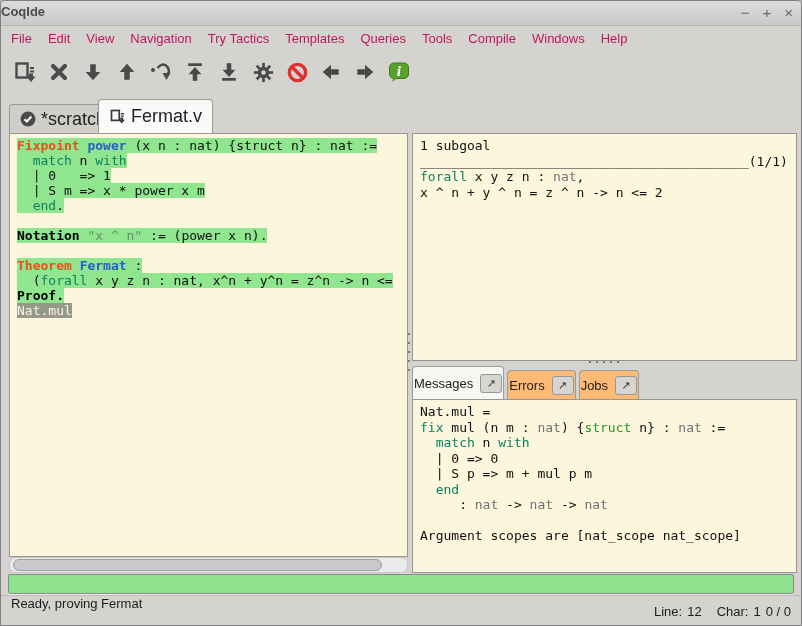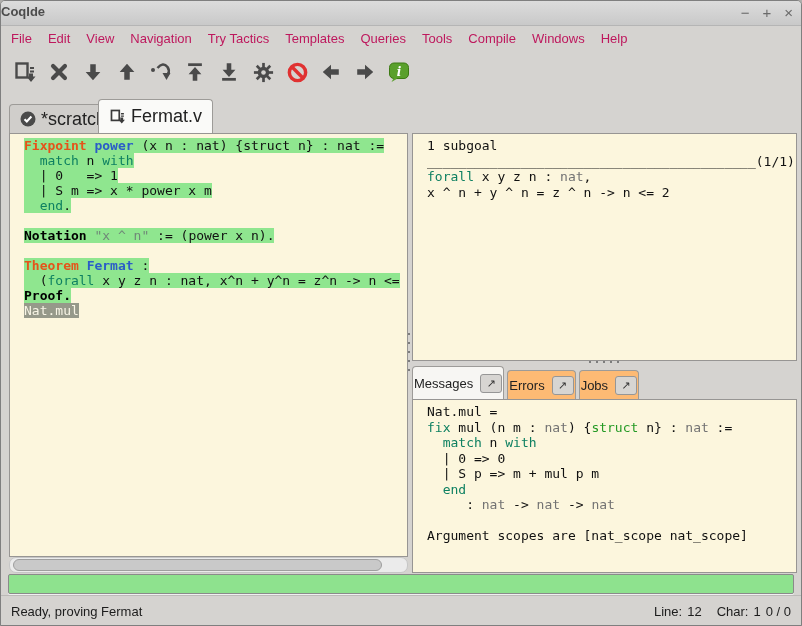--- a/index.html
+++ b/index.html
@@ -27,21 +27,21 @@
   .main{position:absolute;left:0;top:132px;right:0;height:440px;}
   .pane{position:absolute;background:#fcf6dd;border:1px solid #979593;overflow:hidden;}
   #editor{left:8px;top:0;width:397px;height:422px;}
   #editor-scrollbar{position:absolute;left:8px;top:424px;width:397px;height:14px;background:#ebebeb;
                     border:1px solid #c6c6c6;border-radius:7px;}
   #editor-thumb{position:absolute;left:3px;top:1px;width:367px;height:10px;background:#c9c9c9;
                 border:1px solid #9e9e9e;border-radius:6px;}
   #goals{left:411px;top:0;width:383px;height:226px;}
   #messages{left:411px;top:266px;width:383px;height:172px;}
   .code{font-family:"DejaVu Sans Mono","Liberation Mono",monospace;font-size:13px;line-height:15px;
-        padding:4px 0 0 14px;white-space:pre;}
+        padding:4px 0 0 7px;white-space:pre;}
   #messages .code, #goals .code{line-height:15.5px;}
   .code-line{white-space:pre;}
   .seg-v{color:#e5531a;font-weight:bold;}
   .seg-i{color:#2a5cc8;font-weight:bold;}
   .seg-g{color:#0e8061;}
   .seg-n{color:#000000;font-weight:bold;}
   .seg-s{color:#708878;}
   .seg-t{color:#737373;}
   .seg-e{color:#259a25;}
   .seg-p{color:#111;}
@@ -58,21 +58,21 @@
   .panel-tab{display:flex;align-items:center;gap:7px;font-size:13px;color:#222;border:1px solid #9d9b98;
              border-bottom:none;border-radius:4px 4px 0 0;padding:0 1px;}
   .panel-tab.active{height:32px;background:#f7f6f3;}
   .panel-tab.inactive{height:28px;background:#fdba74;}
   .detach{width:22px;height:19px;background:#d7d5d2;border:1px solid #969696;border-radius:3px;
           font-size:11px;color:#333;display:flex;align-items:center;justify-content:center;padding:0;}
   
   #progress{position:absolute;left:7px;right:7px;top:573px;height:18px;background:#8ee28e;
             border:1px solid #8a8a8a;border-radius:2px;box-shadow:0 1px 0 #f0f0f0;}
   .statusbar{position:absolute;left:0;right:0;top:594px;height:30px;border-top:1px solid #bcbab8;
-             display:flex;align-items:center;font-size:13px;color:#1c1c1c;padding:0 10px;}
+             display:flex;font-size:13px;color:#1c1c1c;padding:0 10px;}
   .status-left{flex:1;}
   .status-right{display:flex;align-items:center;gap:5px;}
   .coq-status{width:135px;height:22px;background:#fbfbfa;border:1px solid #a3a3a3;border-radius:3px;
               display:flex;align-items:center;justify-content:center;margin:0 10px 0 6px;}
   .lv{margin-right:10px;}
   svg{display:block;}
 </style>
 </head>
 <body>
 

